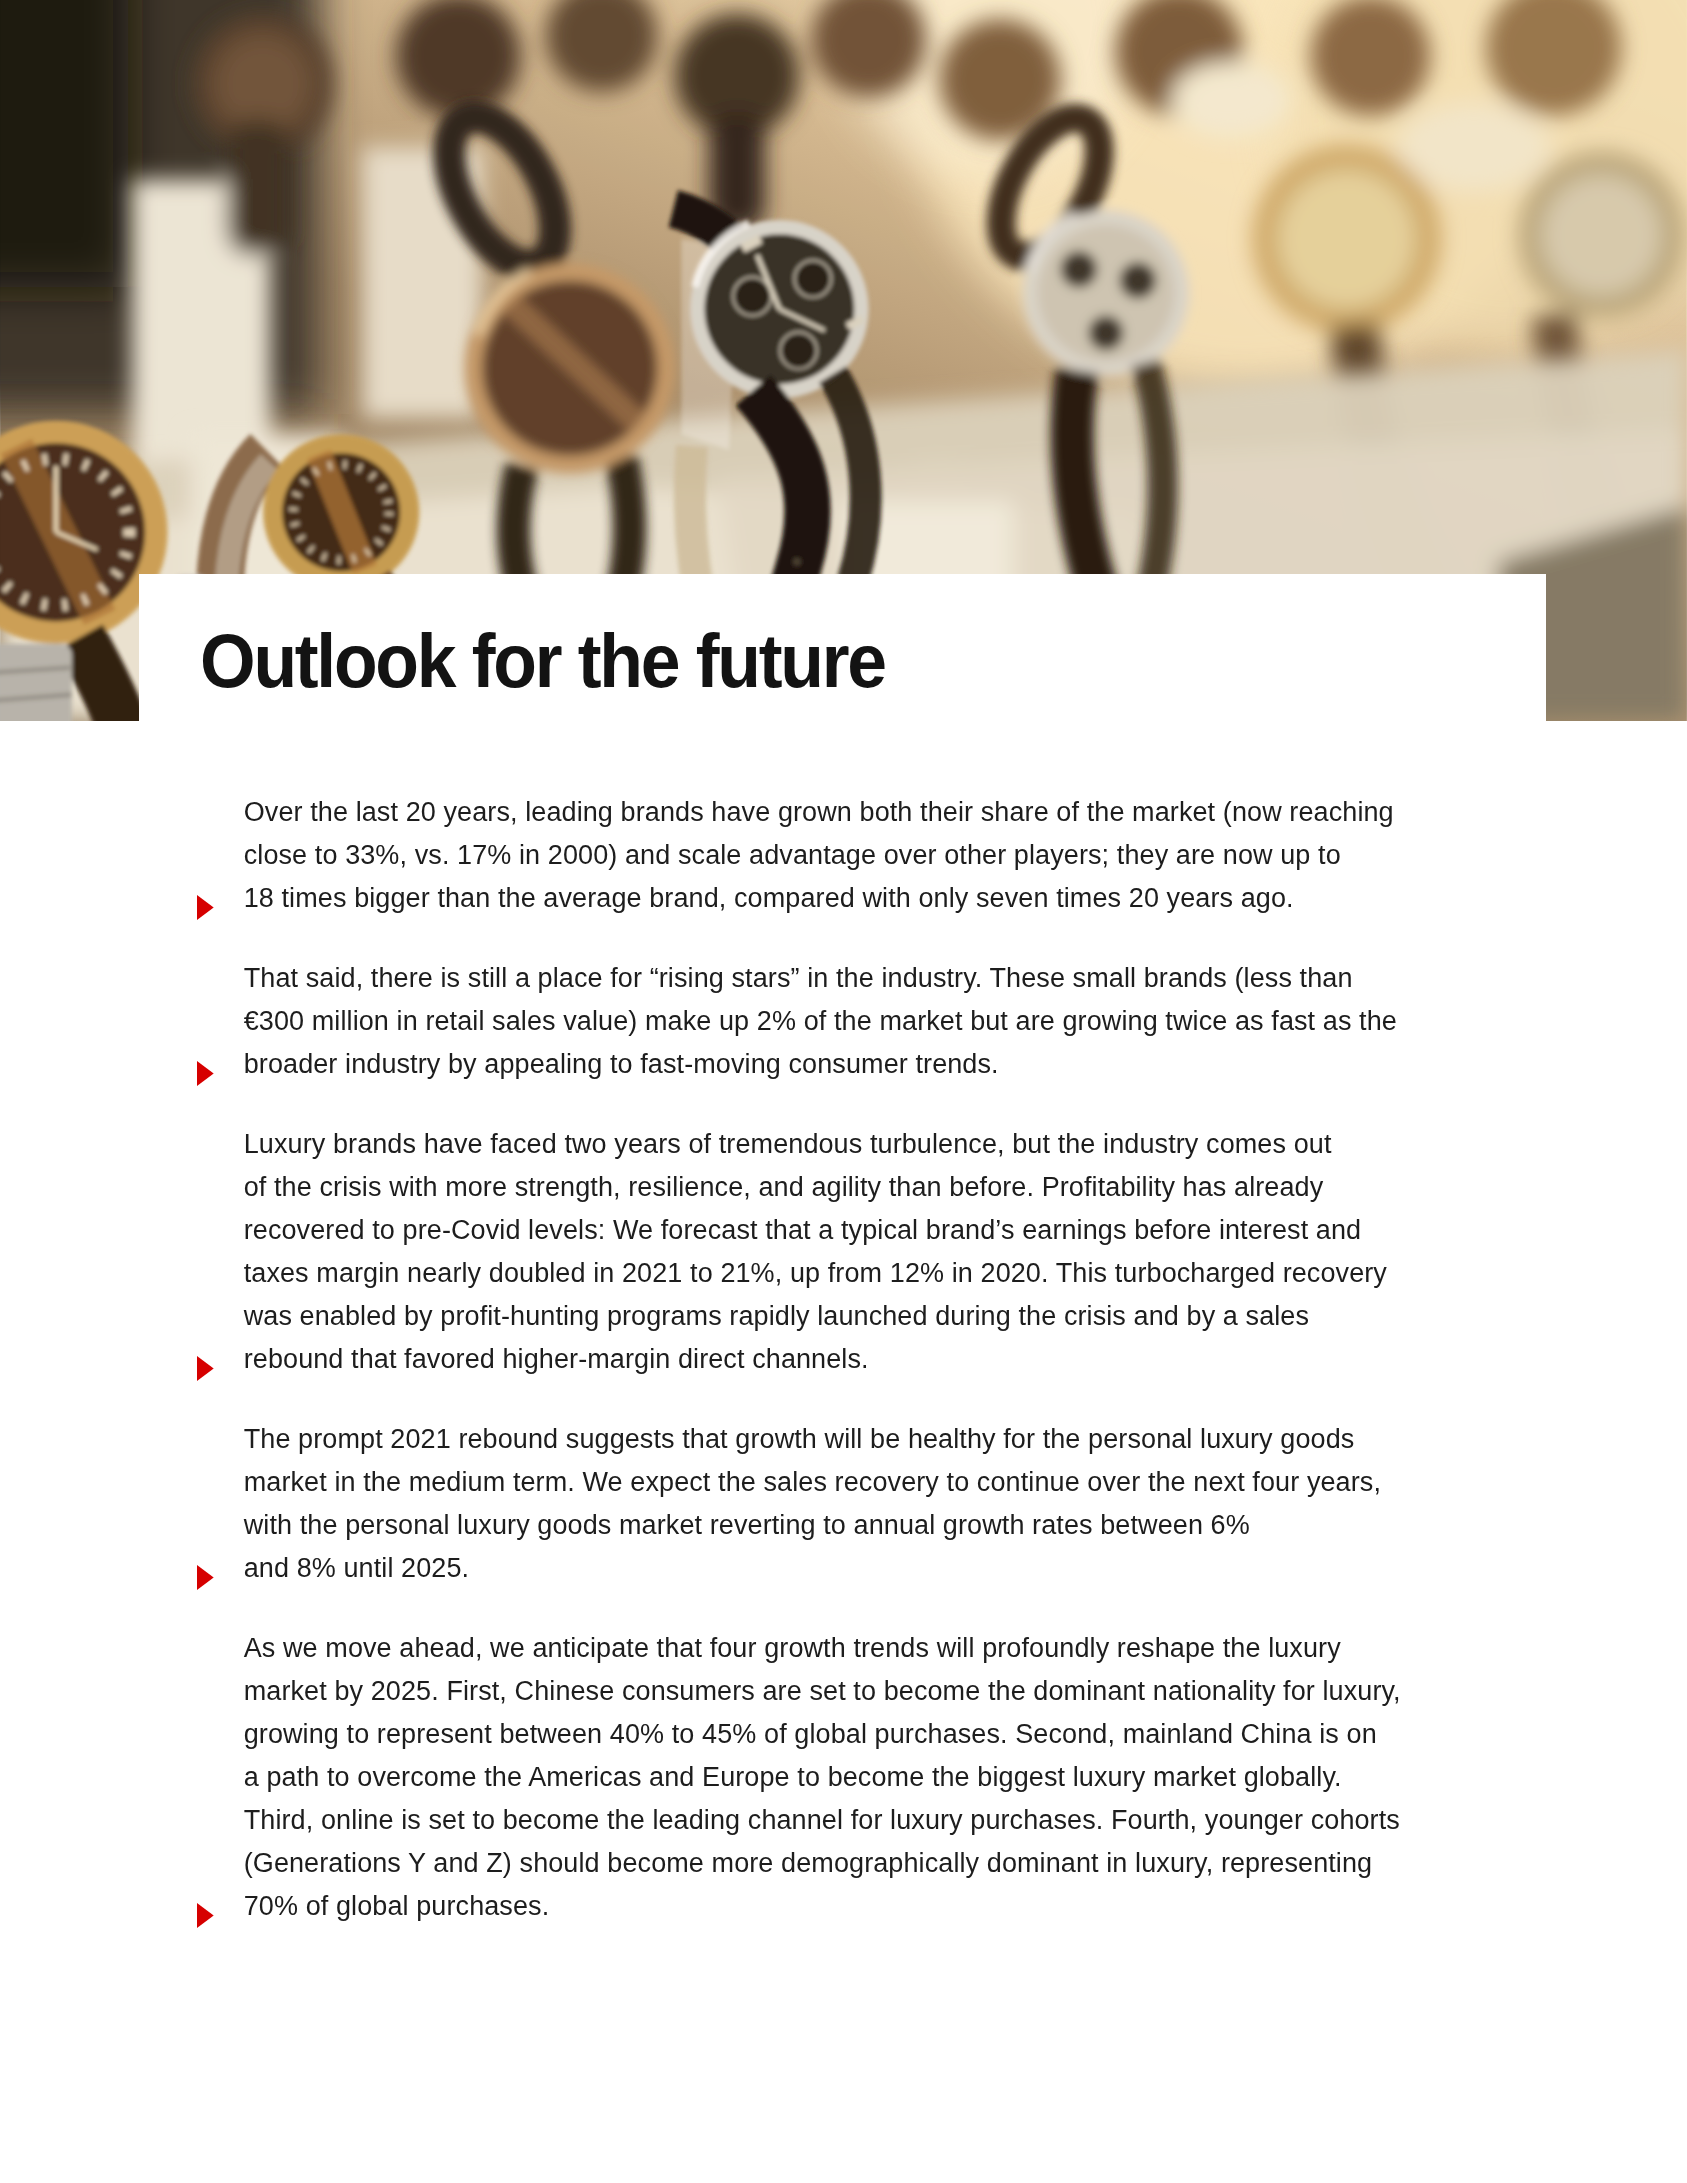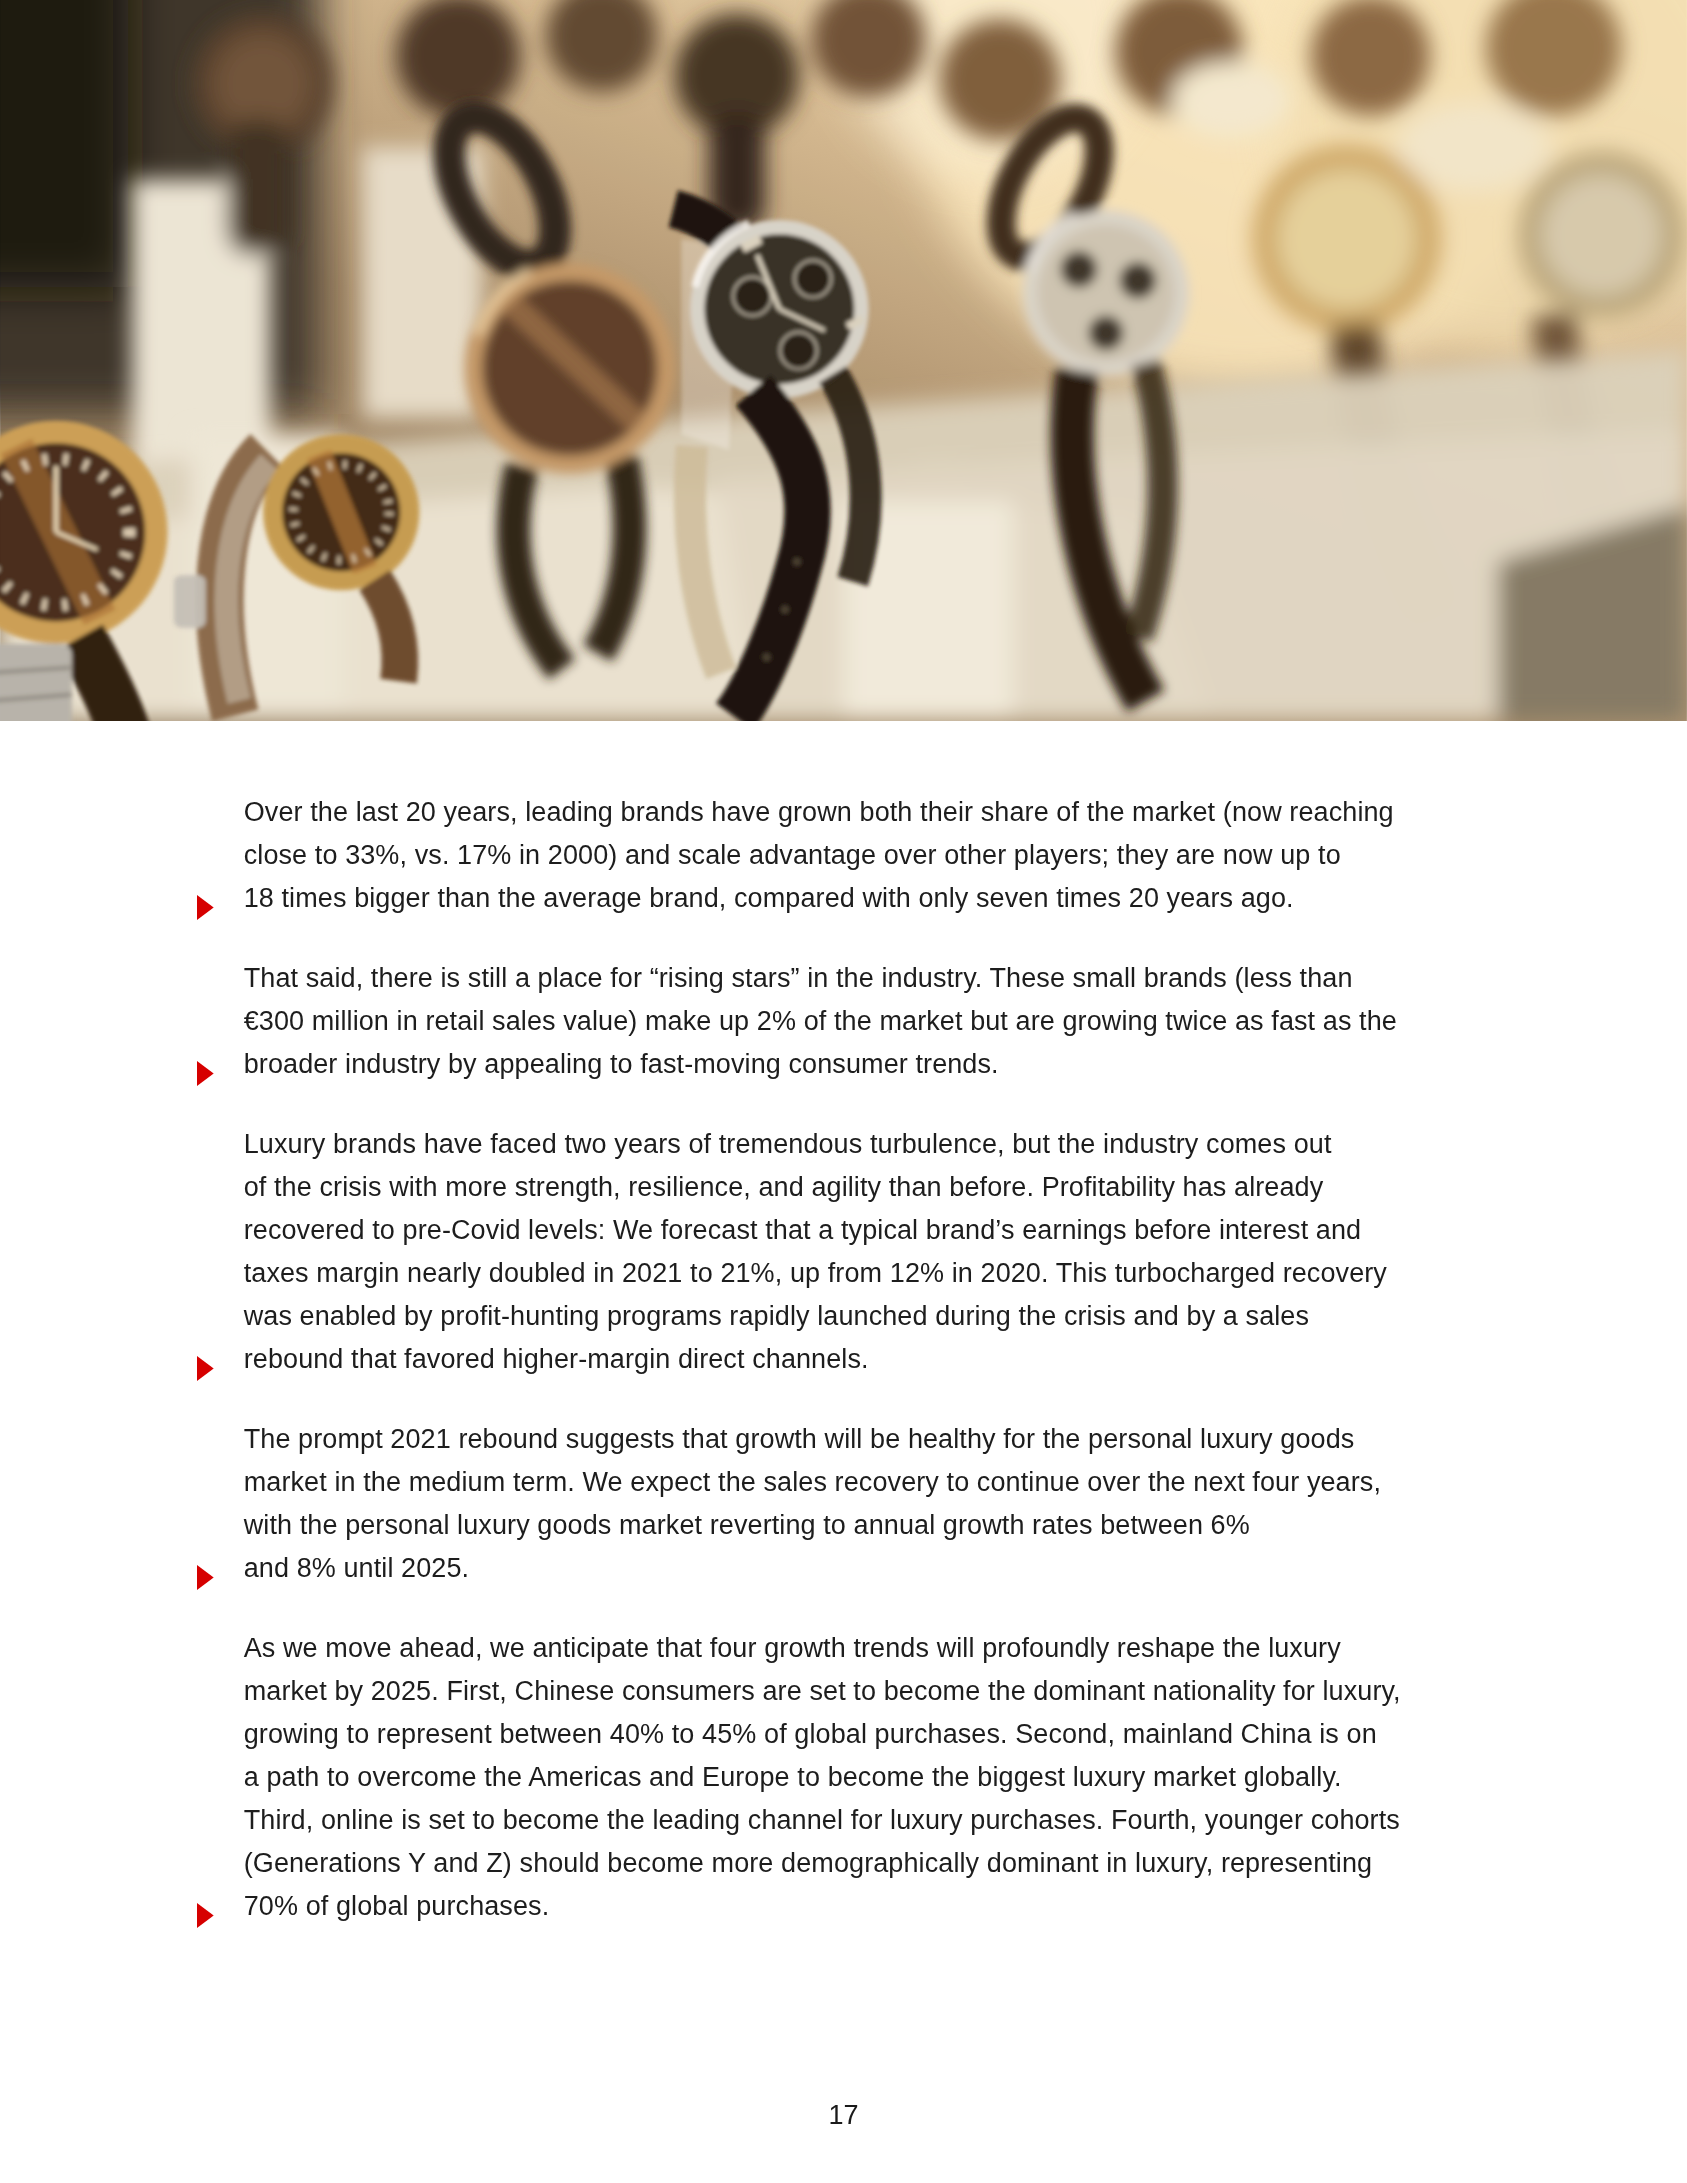--- a/index.html
+++ b/index.html
@@ -164,20 +164,23 @@
         <path d="M70,668 L70,585" stroke="#e5d6b8" stroke-width="6"></path>
         <path d="M70,668 L122,690" stroke="#e5d6b8" stroke-width="5"></path>
         <path d="M100,800 C128,850 146,888 156,920" stroke="#2c1a0e" stroke-width="66" fill="none"></path>
         <rect x="-25" y="808" width="115" height="120" rx="14" fill="#b8b6b0"></rect>
         <path d="M-20,845 L88,838 M-18,880 L90,872" stroke="#8d8b85" stroke-width="6" opacity=".8"></path>
       </g>
 
       <rect width="2117" height="905" fill="#c8923c" opacity="0.05"></rect>
     </svg>
 
+    <div class="title-box">
+      <h1 class="title">Outlook for the future</h1>
+    </div>
   </div>
 
   <div class="content">
 
     <div class="bullet">
       <span class="arrow"></span>
       <p>Over the last 20 years, leading brands have grown both their share of the market (now reaching
 close to 33%, vs. 17% in 2000) and scale advantage over other players; they are now up to
 18 times bigger than the average brand, compared with only seven times 20 years ago.</p>
     </div>
@@ -213,18 +216,15 @@
 market by 2025. First, Chinese consumers are set to become the dominant nationality for luxury,
 growing to represent between 40% to 45% of global purchases. Second, mainland China is on
 a path to overcome the Americas and Europe to become the biggest luxury market globally.
 Third, online is set to become the leading channel for luxury purchases. Fourth, younger cohorts
 (Generations Y and Z) should become more demographically dominant in luxury, representing
 70% of global purchases.</p>
     </div>
 
   </div>
 
-  <div class="footer">
-    <span class="pagenum">17</span>
-  </div>
 
 </div>
 
 
 </body></html>

